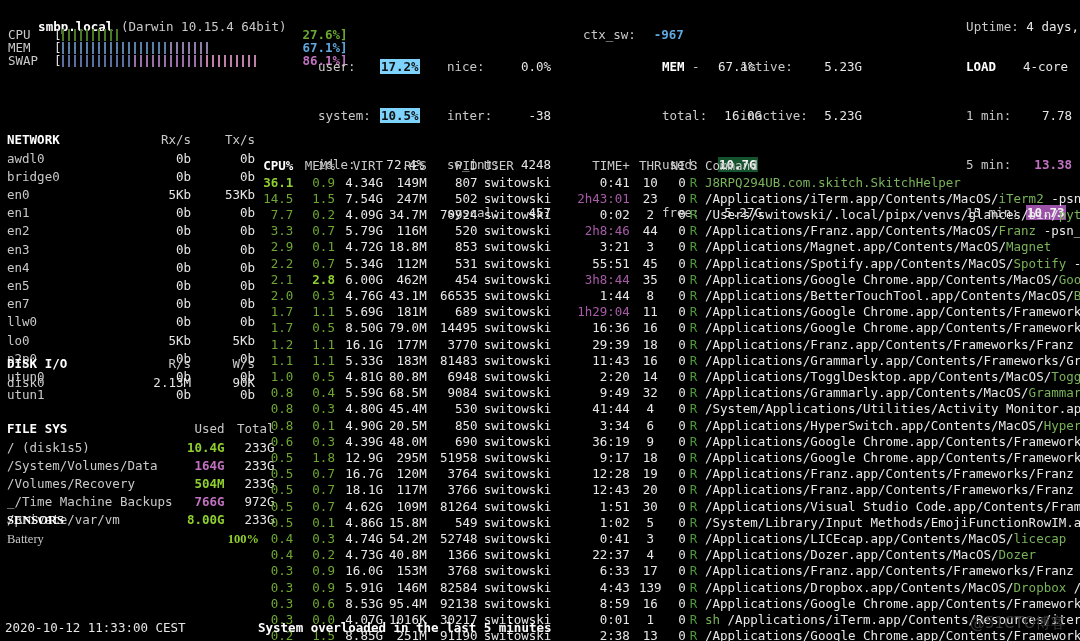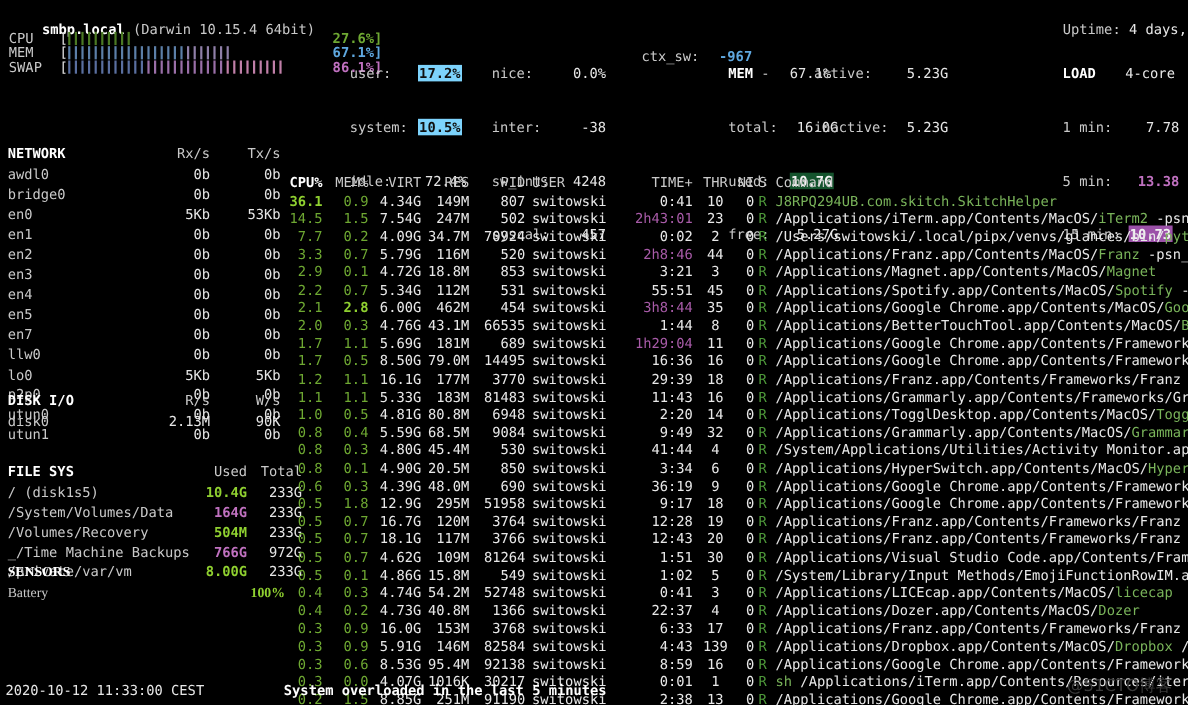--- a/index.html
+++ b/index.html
@@ -81,21 +81,21 @@
     <div><span class="lbl l" style="width:62px">idle:</span><span class="val r" style="width:44px">72.4%</span></div>
   </div>
 
   <div class="abs" style="left:447px;top:27px;">
     <div><span class="lbl l" style="width:58px">nice:</span><span class="val r" style="width:46px">0.0%</span></div>
     <div><span class="lbl l" style="width:58px">inter:</span><span class="val r" style="width:46px">-38</span></div>
     <div><span class="lbl l" style="width:58px">sw_int:</span><span class="val r" style="width:46px">4248</span></div>
     <div><span class="lbl l" style="width:58px">syscal:</span><span class="val r" style="width:46px">457</span></div>
   </div>
 
-  <div class="abs" style="left:553px;top:27px;">
+  <div class="abs" style="left:553px;top:11px;">
     <span class="lbl">ctx_sw:</span><span class="blue r" style="width:48px">-967</span>
   </div>
 
   <div class="abs" style="left:662px;top:27px;">
     <div><span class="hdr">MEM</span><span class="lbl"> </span><span class="lbl">-</span><span class="val r" style="width:56px">67.1%</span></div>
     <div><span class="lbl l" style="width:56px">total:</span><span class="val r" style="width:44px">16.0G</span></div>
     <div><span class="lbl l" style="width:56px">used:</span><span class="hl-blue">10.7G</span></div>
     <div><span class="lbl l" style="width:56px">free:</span><span class="val r" style="width:44px">5.27G</span></div>
   </div>
 

